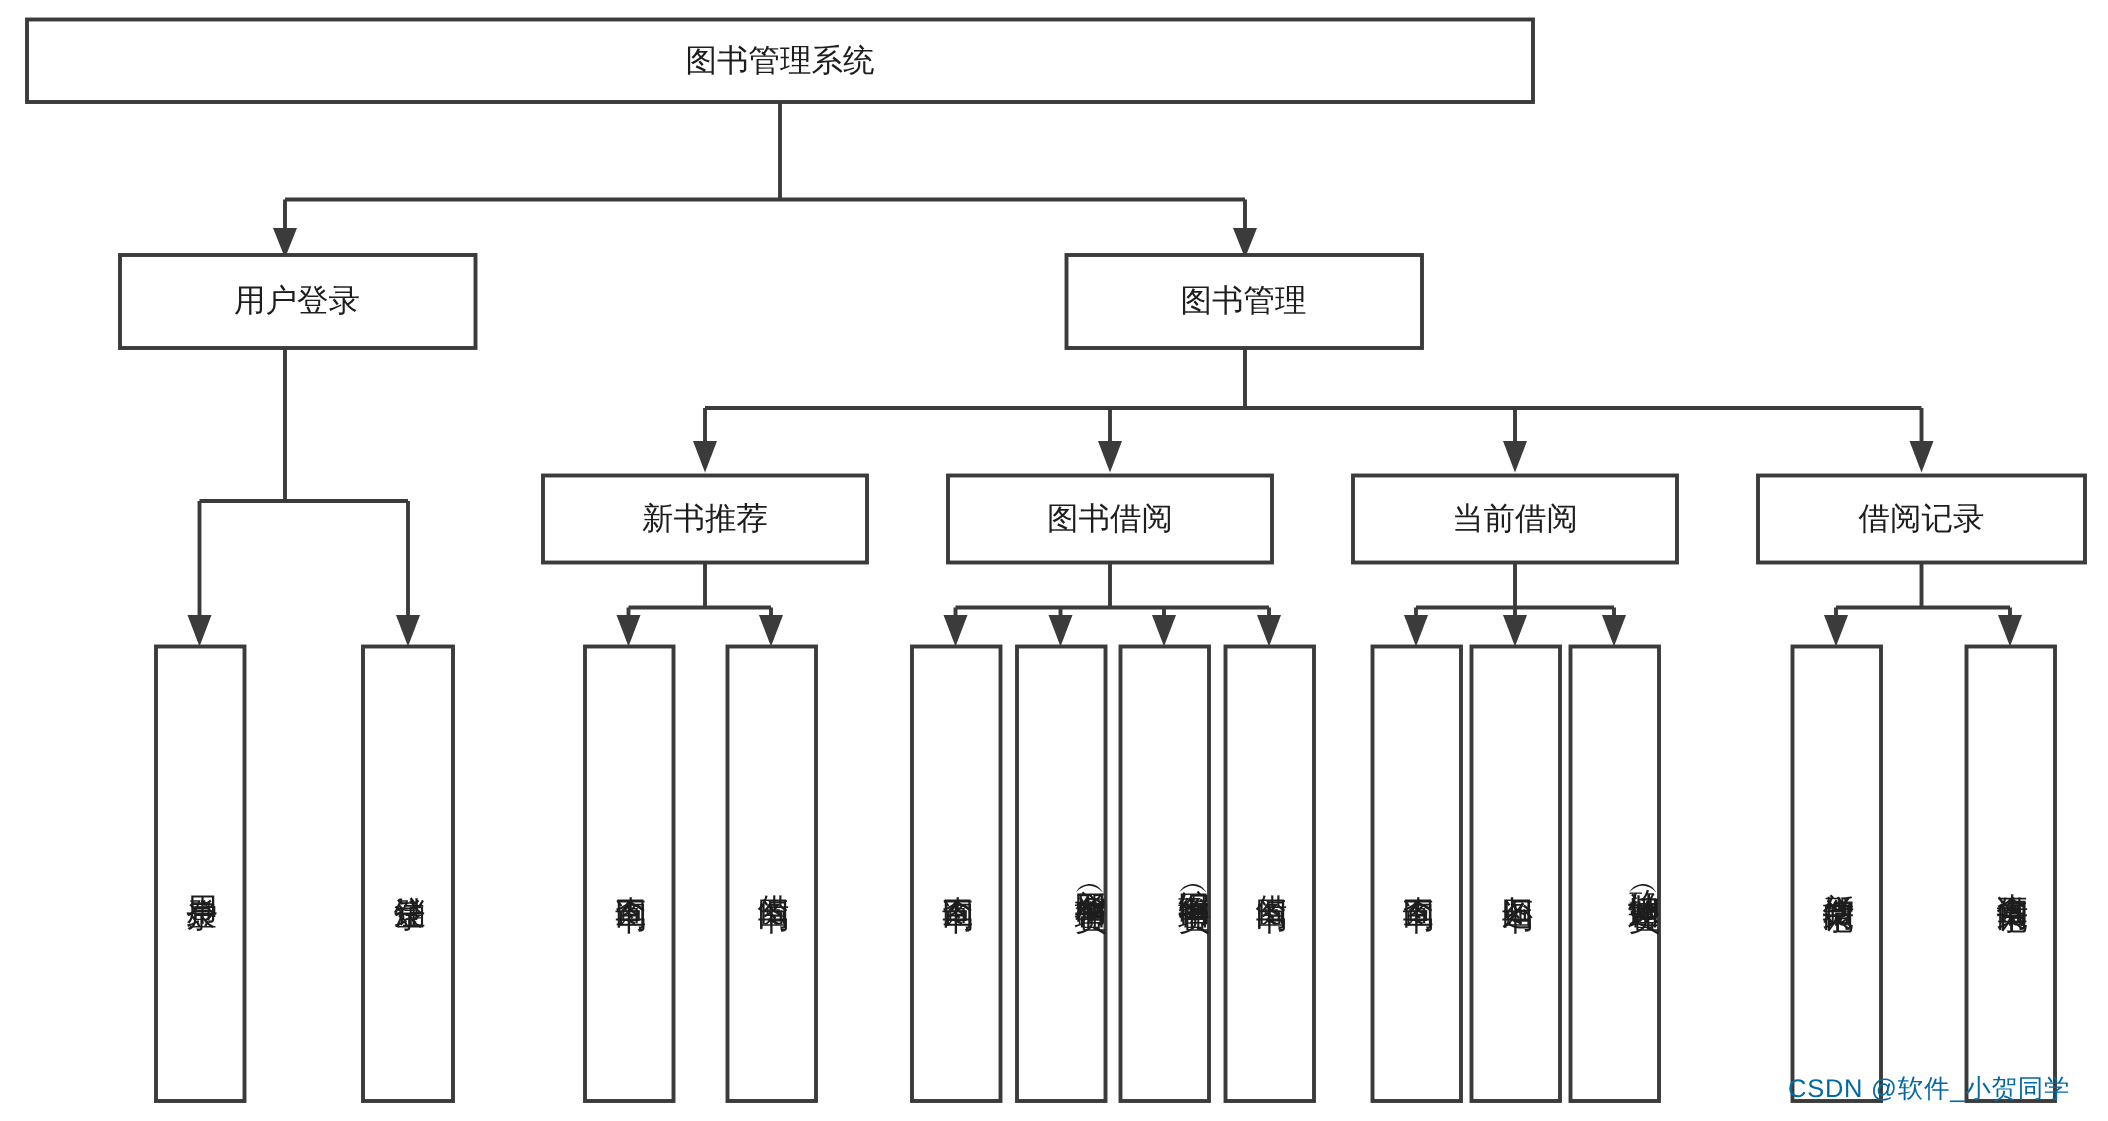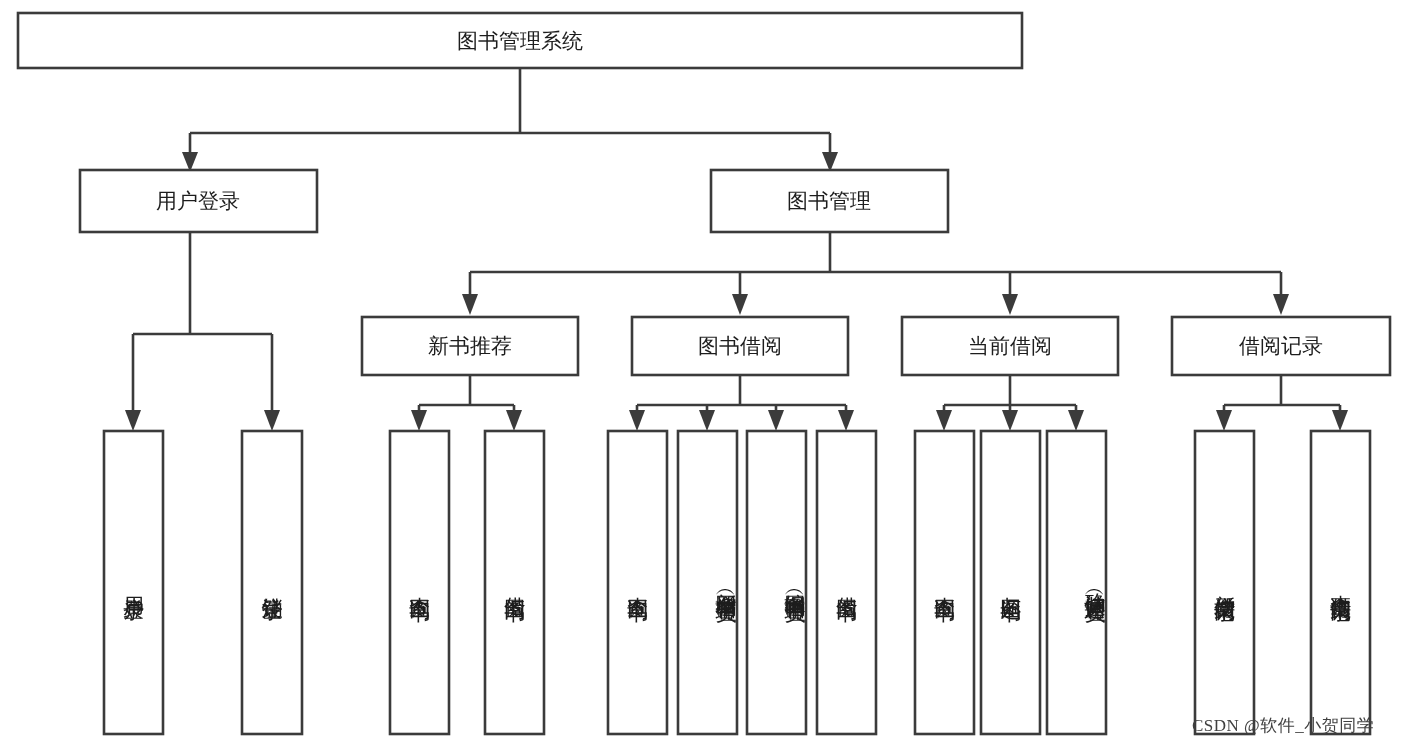--- a/index.html
+++ b/index.html
@@ -59,23 +59,23 @@
     letter-spacing: 1.5px;
     text-align: center;
     display: flex;
     align-items: center;
     justify-content: center;
     white-space: nowrap;
     pointer-events: none;
   }
   .watermark {
     position: absolute;
-    font-family: Liberation Serif, serif;
+    font-family: Liberation Sans, sans-serif;
     font-size: 17px;
-    color: #404040;
+    color: #0369a1;
     white-space: nowrap;
     letter-spacing: 0.5px;
   }
 </style>
 </head>
 <body>
 
 <div id="diagram-root">
 
   <svg class="flow" viewBox="0 0 1405 747">

